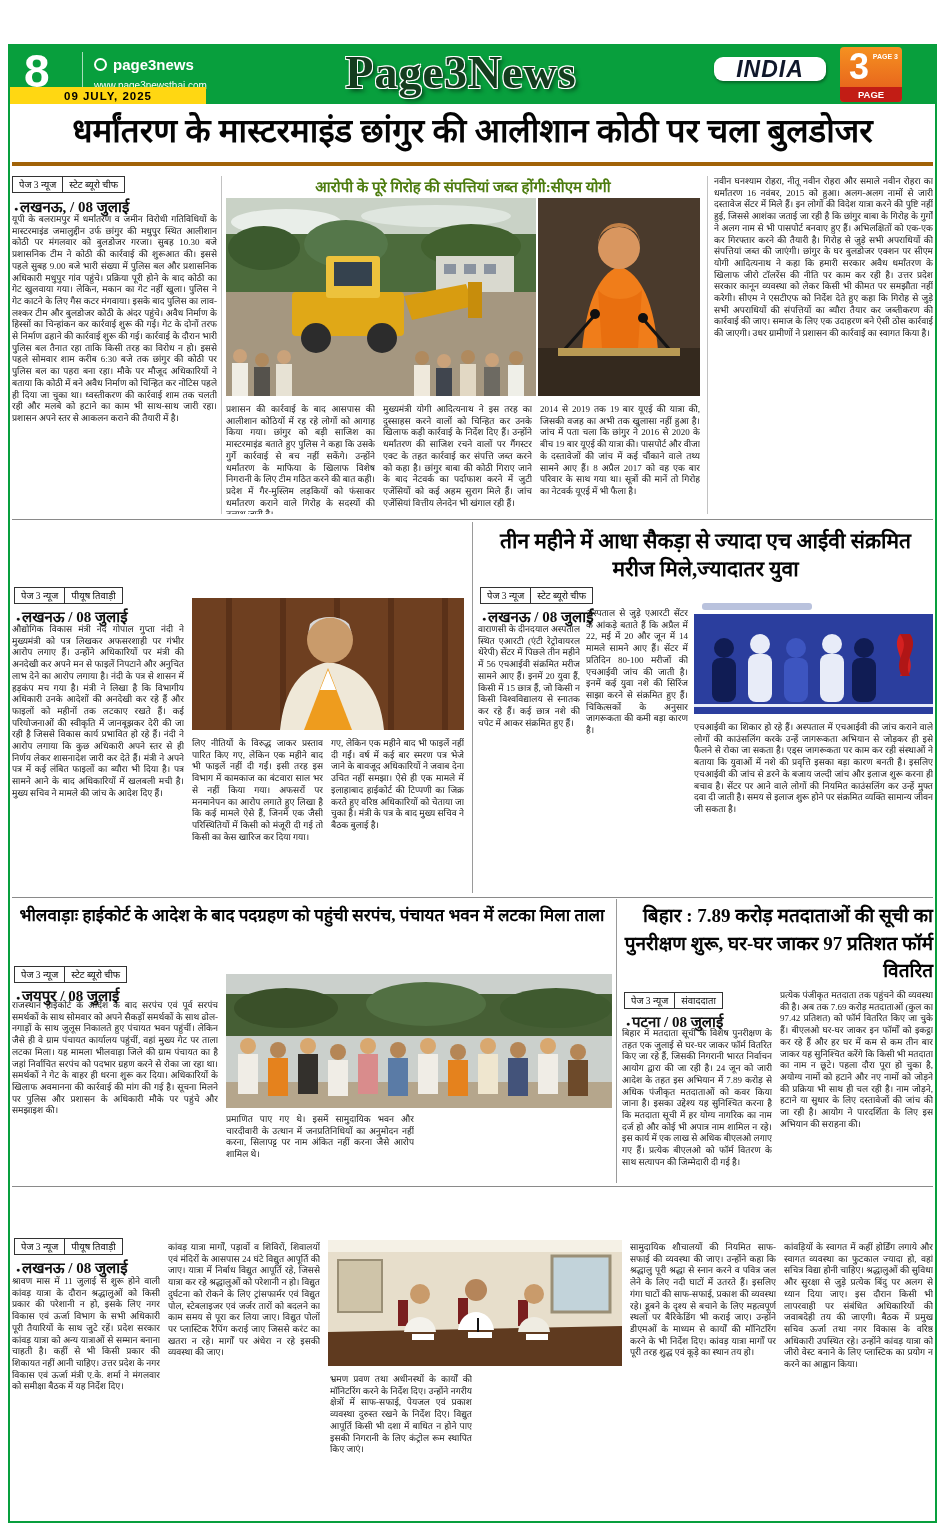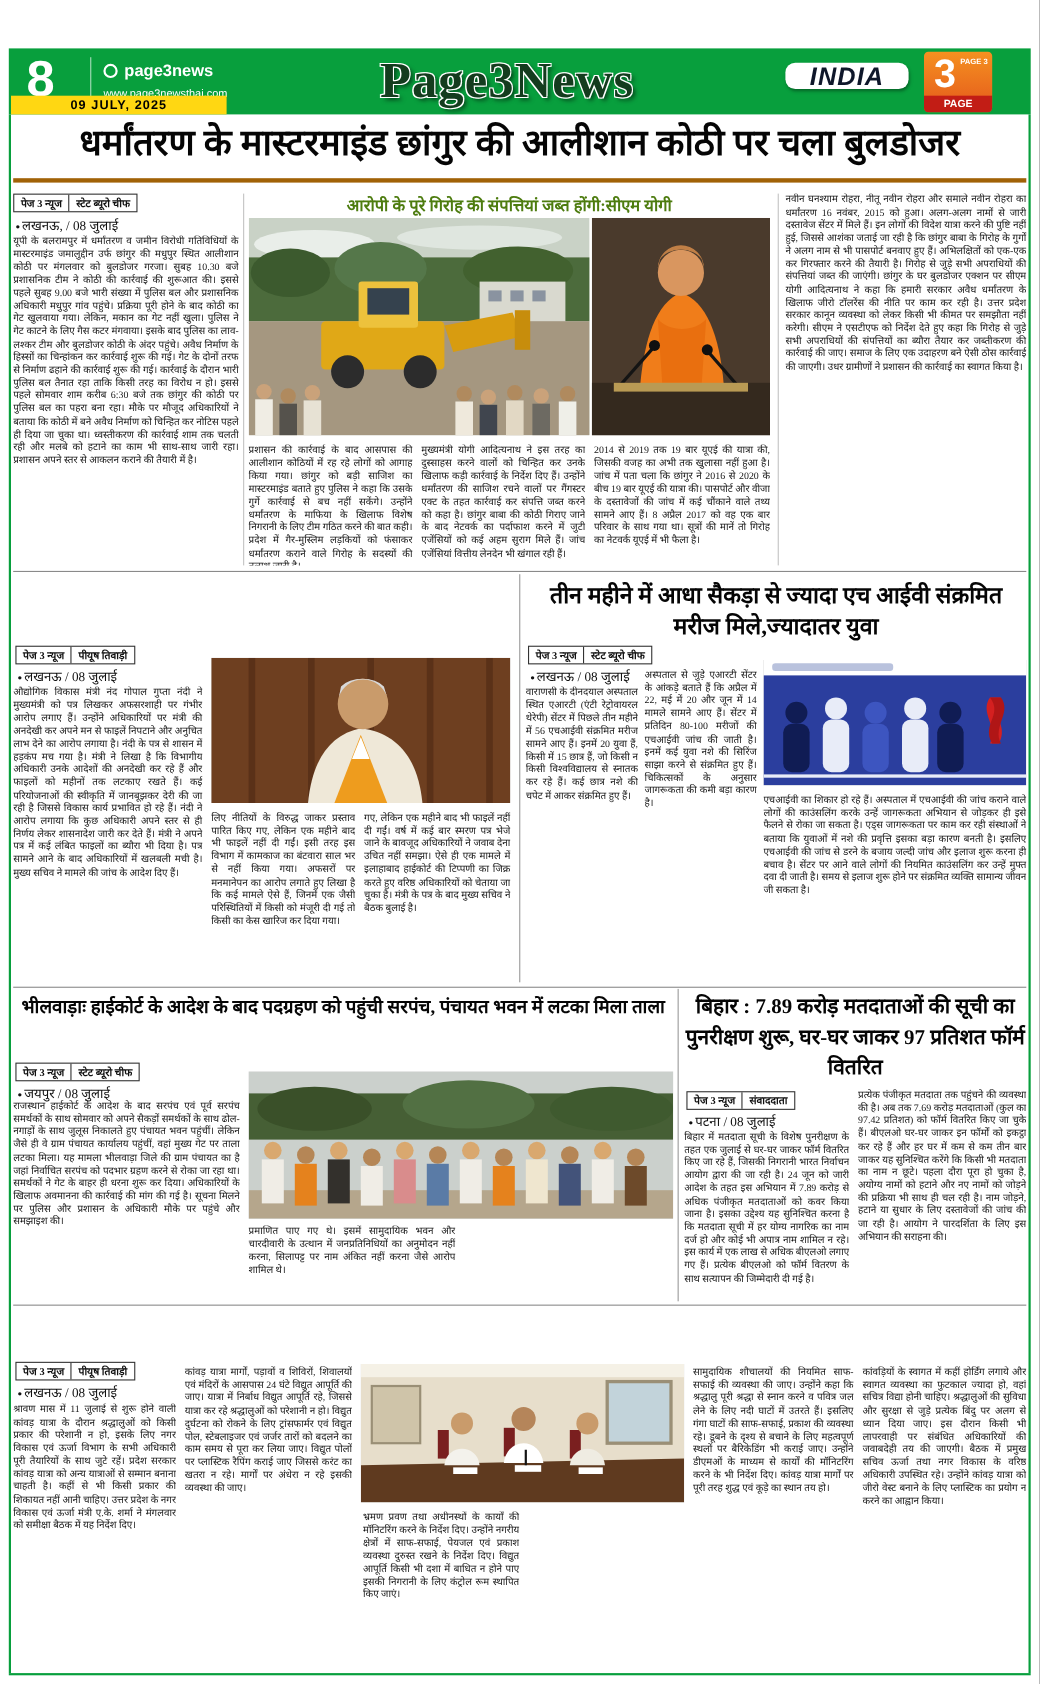--- a/index.html
+++ b/index.html
@@ -25,25 +25,25 @@
   .logobox{position:absolute;left:840px;top:47px;width:62px;height:55px;background:linear-gradient(180deg,#f59120,#e4581c);
            border-radius:4px;overflow:hidden;font-family:"Liberation Sans",sans-serif}
   .logobig{position:absolute;left:9px;top:-1px;font-weight:bold;font-size:36px;color:#fff}
   .logotop{position:absolute;right:4px;top:6px;font-weight:bold;font-size:7px;color:#fff}
   .logonews{position:absolute;left:0;right:0;bottom:0;height:15px;background:#c21d15;color:#fff;
             font-weight:bold;font-size:9.5px;display:flex;align-items:center;justify-content:center}
   
   .hl{position:absolute;font-weight:bold;color:#050505;text-align:center}
   .mainhl{left:12px;top:108px;width:921px;font-size:33px;line-height:1.45;border-bottom:4px solid #a16207;padding-bottom:6px}
   
-  .byline{position:absolute;display:inline-flex;border:1px solid #333;font-size:9.5px;font-weight:bold;background:#fff;white-space:nowrap}
+  .byline{position:absolute;display:inline-flex;border:1px solid #333;font-size:9.5px;font-weight:normal;background:#fff;white-space:nowrap}
   .byline span{padding:1px 6px}
   .byline span + .bsep{padding:0}
   .bsep{width:1px;background:#333}
-  .dateline{position:absolute;font-size:12px;font-weight:normal;white-space:nowrap}
+  .dateline{position:absolute;font-size:15px;font-weight:bold;white-space:nowrap}
   .dateline::before{content:"● ";font-size:7px;vertical-align:1.5px}
   
   .bt{position:absolute;font-size:9px;line-height:11.7px;text-align:justify;overflow:hidden;color:#161616}
   .caption{position:absolute;font-size:15px;font-weight:bold;color:#4d7c0f;text-align:center}
   .hr{position:absolute;height:1px;background:#8a8a8a}
   .vr{position:absolute;width:1px;background:#c2c2c2}
   .framev{position:absolute;width:2px;background:#089f3d}
   .frameh{position:absolute;height:2px;background:#089f3d}
   .photo{position:absolute;overflow:hidden;background:#ddd}
   .photo svg{display:block}
@@ -258,21 +258,21 @@
           <rect x="342" y="86" width="20" height="36" fill="#6d4a2a"></rect>
       </g>
     </svg>
   </div>
 
   <div class="bt" style="left:12px;top:1000px;width:206px;height:182px">राजस्थान हाईकोर्ट के आदेश के बाद सरपंच एवं पूर्व सरपंच समर्थकों के साथ सोमवार को अपने सैकड़ों समर्थकों के साथ ढोल-नगाड़ों के साथ जुलूस निकालते हुए पंचायत भवन पहुंचीं। लेकिन जैसे ही वे ग्राम पंचायत कार्यालय पहुंचीं, वहां मुख्य गेट पर ताला लटका मिला। यह मामला भीलवाड़ा जिले की ग्राम पंचायत का है जहां निर्वाचित सरपंच को पदभार ग्रहण करने से रोका जा रहा था। समर्थकों ने गेट के बाहर ही धरना शुरू कर दिया। अधिकारियों के खिलाफ अवमानना की कार्रवाई की मांग की गई है। सूचना मिलने पर पुलिस और प्रशासन के अधिकारी मौके पर पहुंचे और समझाइश की।</div>
   <div class="bt" style="left:226px;top:1114px;width:188px;height:68px">प्रमाणित पाए गए थे। इसमें सामुदायिक भवन और चारदीवारी के उत्थान में जनप्रतिनिधियों का अनुमोदन नहीं करना, सिलापट्ट पर नाम अंकित नहीं करना जैसे आरोप शामिल थे।</div>
 
   <div class="vr" style="left:616px;top:899px;height:284px;background:#9a9a9a"></div>
 
-  <h2 class="hl" style="left:622px;top:902px;width:311px;font-size:19px;line-height:1.45;text-align:center">बिहार : 7.89 करोड़ मतदाताओं की सूची का पुनरीक्षण शुरू, घर-घर जाकर 97 प्रतिशत फॉर्म वितरित</h2>
+  <h2 class="hl" style="left:622px;top:902px;width:311px;font-size:19px;line-height:1.45;text-align:right">बिहार : 7.89 करोड़ मतदाताओं की सूची का पुनरीक्षण शुरू, घर-घर जाकर 97 प्रतिशत फॉर्म वितरित</h2>
   <div class="byline" style="left:624px;top:992px">
     <span>पेज 3 न्यूज</span>
       <span class="bsep"></span>
     <span>संवाददाता</span>
   </div>
   <div class="dateline" style="left:626px;top:1011px">पटना / 08 जुलाई</div>
 
   <div class="bt" style="left:622px;top:1028px;width:150px;height:154px">बिहार में मतदाता सूची के विशेष पुनरीक्षण के तहत एक जुलाई से घर-घर जाकर फॉर्म वितरित किए जा रहे हैं, जिसकी निगरानी भारत निर्वाचन आयोग द्वारा की जा रही है। 24 जून को जारी आदेश के तहत इस अभियान में 7.89 करोड़ से अधिक पंजीकृत मतदाताओं को कवर किया जाना है। इसका उद्देश्य यह सुनिश्चित करना है कि मतदाता सूची में हर योग्य नागरिक का नाम दर्ज हो और कोई भी अपात्र नाम शामिल न रहे। इस कार्य में एक लाख से अधिक बीएलओ लगाए गए हैं। प्रत्येक बीएलओ को फॉर्म वितरण के साथ सत्यापन की जिम्मेदारी दी गई है।</div>
   <div class="bt" style="left:780px;top:990px;width:153px;height:192px">प्रत्येक पंजीकृत मतदाता तक पहुंचने की व्यवस्था की है। अब तक 7.69 करोड़ मतदाताओं (कुल का 97.42 प्रतिशत) को फॉर्म वितरित किए जा चुके हैं। बीएलओ घर-घर जाकर इन फॉर्मों को इकट्ठा कर रहे हैं और हर घर में कम से कम तीन बार जाकर यह सुनिश्चित करेंगे कि किसी भी मतदाता का नाम न छूटे। पहला दौरा पूरा हो चुका है, अयोग्य नामों को हटाने और नए नामों को जोड़ने की प्रक्रिया भी साथ ही चल रही है। नाम जोड़ने, हटाने या सुधार के लिए दस्तावेजों की जांच की जा रही है। आयोग ने पारदर्शिता के लिए इस अभियान की सराहना की।</div>
 

